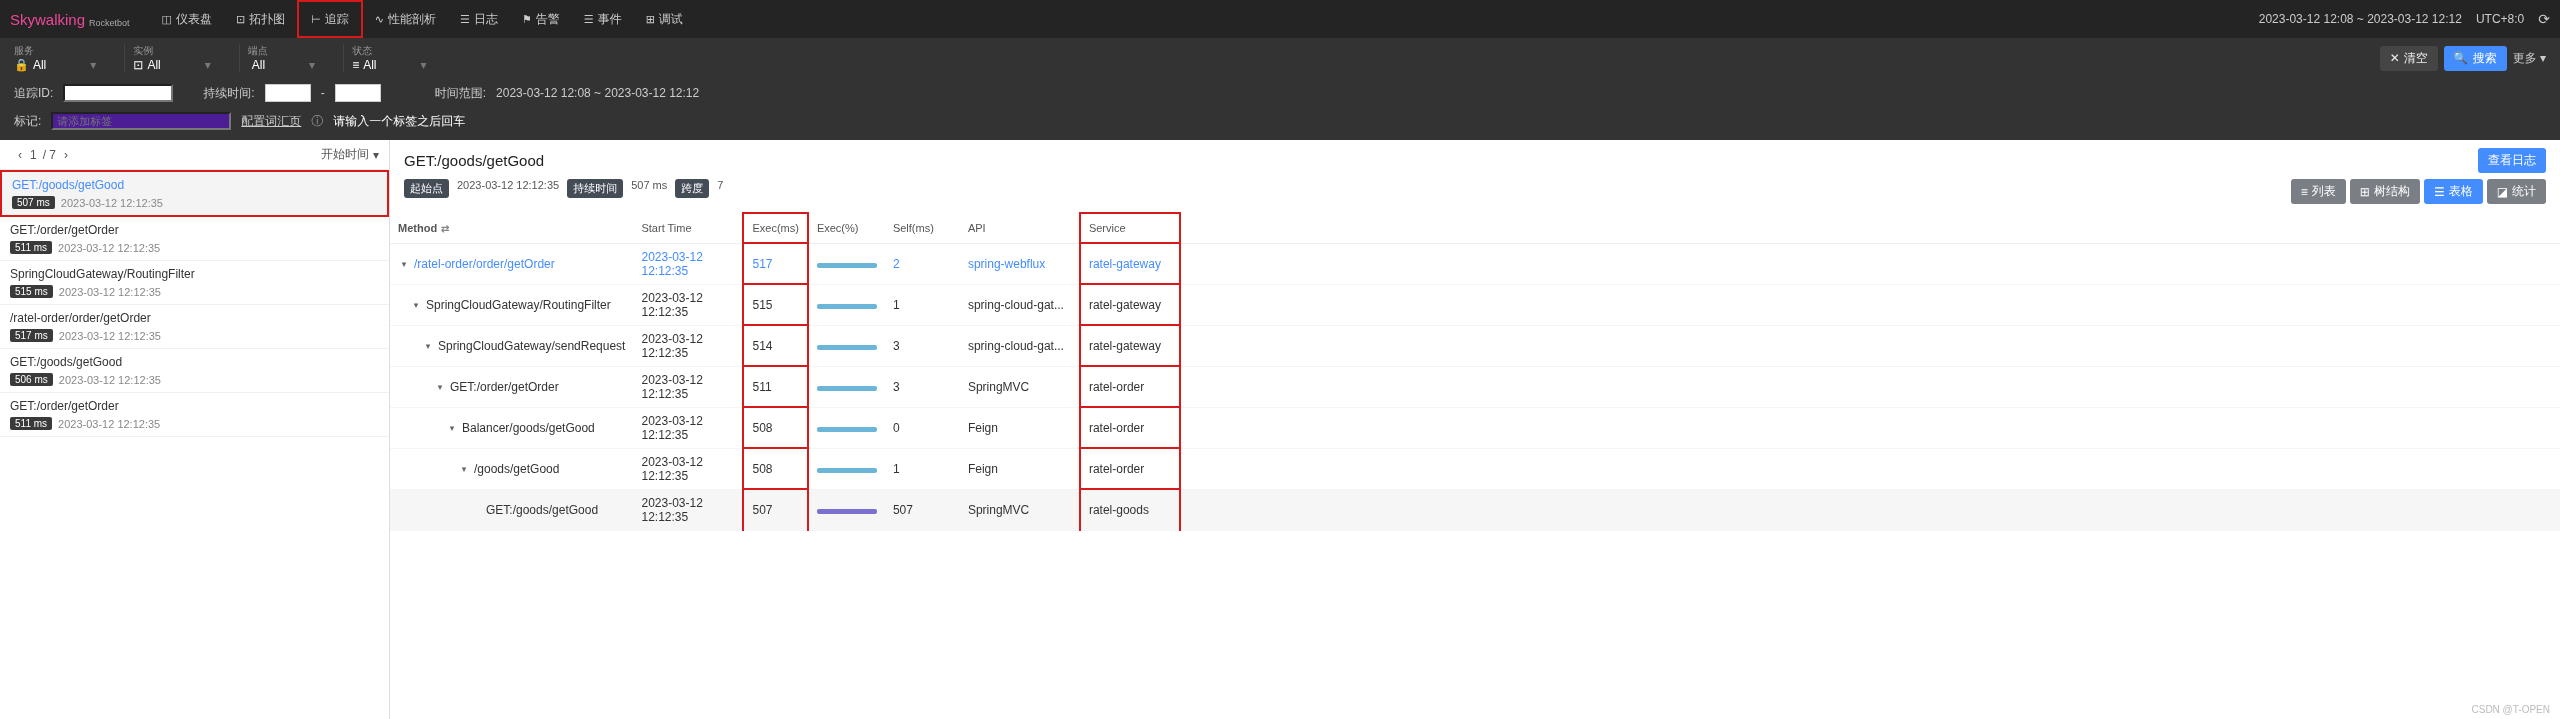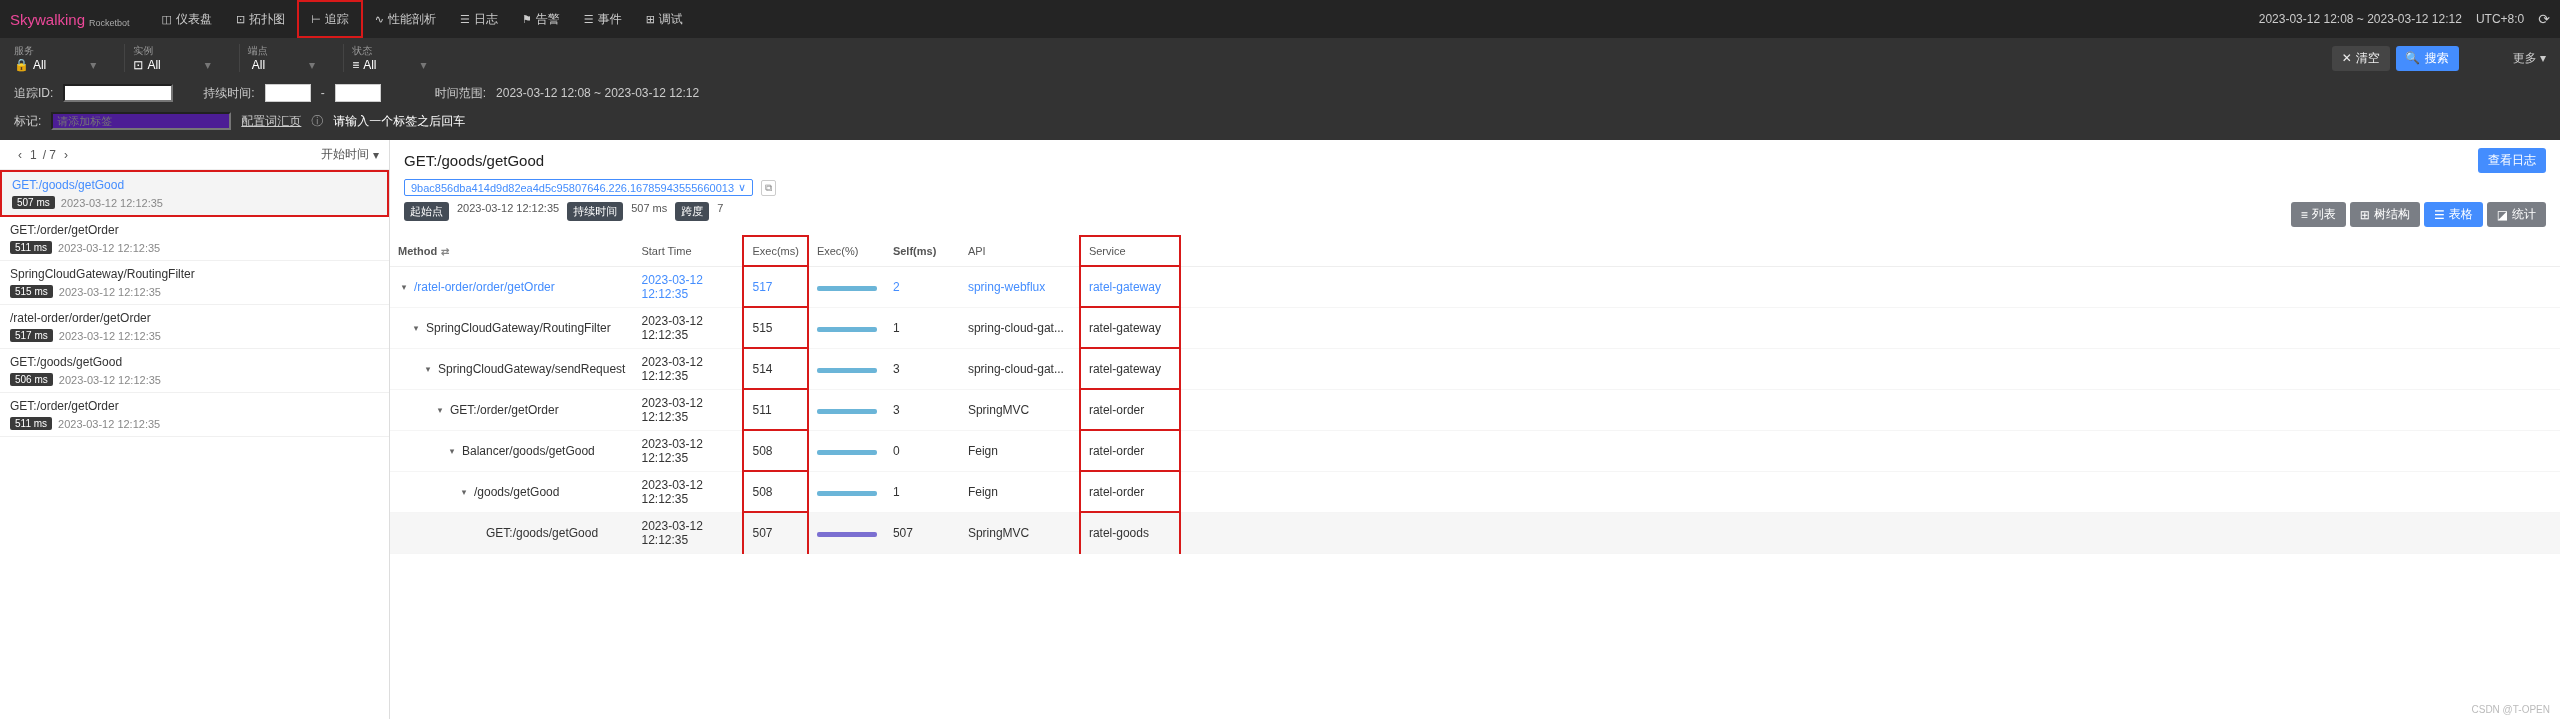--- a/index.html
+++ b/index.html
@@ -142,21 +142,21 @@
       </div>
       <div class="sep"></div>
       <div class="filtergroup">
         <span class="lbl">状态</span>
         <span class="val"><span>≡</span> All<span class="chev">▾</span></span>
       </div>
     </div>
   <div class="filter-right">
     <span class="btn btn-dark">✕ <span>清空</span></span>
     <span class="btn btn-blue">🔍 <span>搜索</span></span>
-    <span style="color:#ccc;margin-left:48px;"><span>更多</span> ▾</span>
+    <span style="color:#ccc;"><span>更多</span> ▾</span>
   </div>
 </div>
 
 <div class="filterbar2">
   <span>追踪ID:</span>
   <input class="inp" style="">
   <span style="margin-left:20px;">持续时间:</span>
   <input class="inp2" style="">
   <span>-</span>
   <input class="inp2" style="">
@@ -225,27 +225,20 @@
         </div>
       </div>
   </div>
 
   <div class="right">
     <div class="detail-head">
       <div style="display:flex;align-items:center;">
         <h2>GET:/goods/getGood</h2>
         <span class="btn btn-blue topbtn">查看日志</span>
       </div>
-      <div class="row1">
-        <span class="traceid-box">
-            <span>9bac856dba414d9d82ea4d5c95807646.226.16785943555660013</span> 
-            <span>∨</span>
-          </span>
-        <span class="copyic">⧉</span>
-      </div>
       <div class="row2">
         <span class="tag">起始点</span>
         <span class="lt">2023-03-12 12:12:35</span>
         <span class="tag">持续时间</span>
         <span class="lt">507 ms</span>
         <span class="tag">跨度</span>
         <span class="lt">7</span>
         <div class="viewbtns">
           <span class="btn btn-gray">≡ <span>列表</span></span>
           <span class="btn btn-gray">⊞ <span>树结构</span></span>
@@ -255,21 +248,21 @@
       </div>
     </div>
 
     <table class="span-table">
       <thead>
           <tr>
         <th style="width:220px;font-weight:bold;"><span>Method</span><span class="swapicon">⇄</span></th>
         <th style="width:110px;">Start Time</th>
         <th class="redbox" style="width:55px;">Exec(ms)</th>
         <th style="width:75px;">Exec(%)</th>
-        <th style="width:75px;font-weight:bold;">Self(ms)</th>
+        <th style="width:75px;">Self(ms)</th>
         <th style="width:120px;">API</th>
         <th class="redbox" style="width:100px;">Service</th>
         <th></th>
       </tr>
         </thead>
       <tbody id="span-host">
           <tr class="lvl0 linked">
             <td>
               <div class="meth">
                 <span class="toggle">▾</span>

